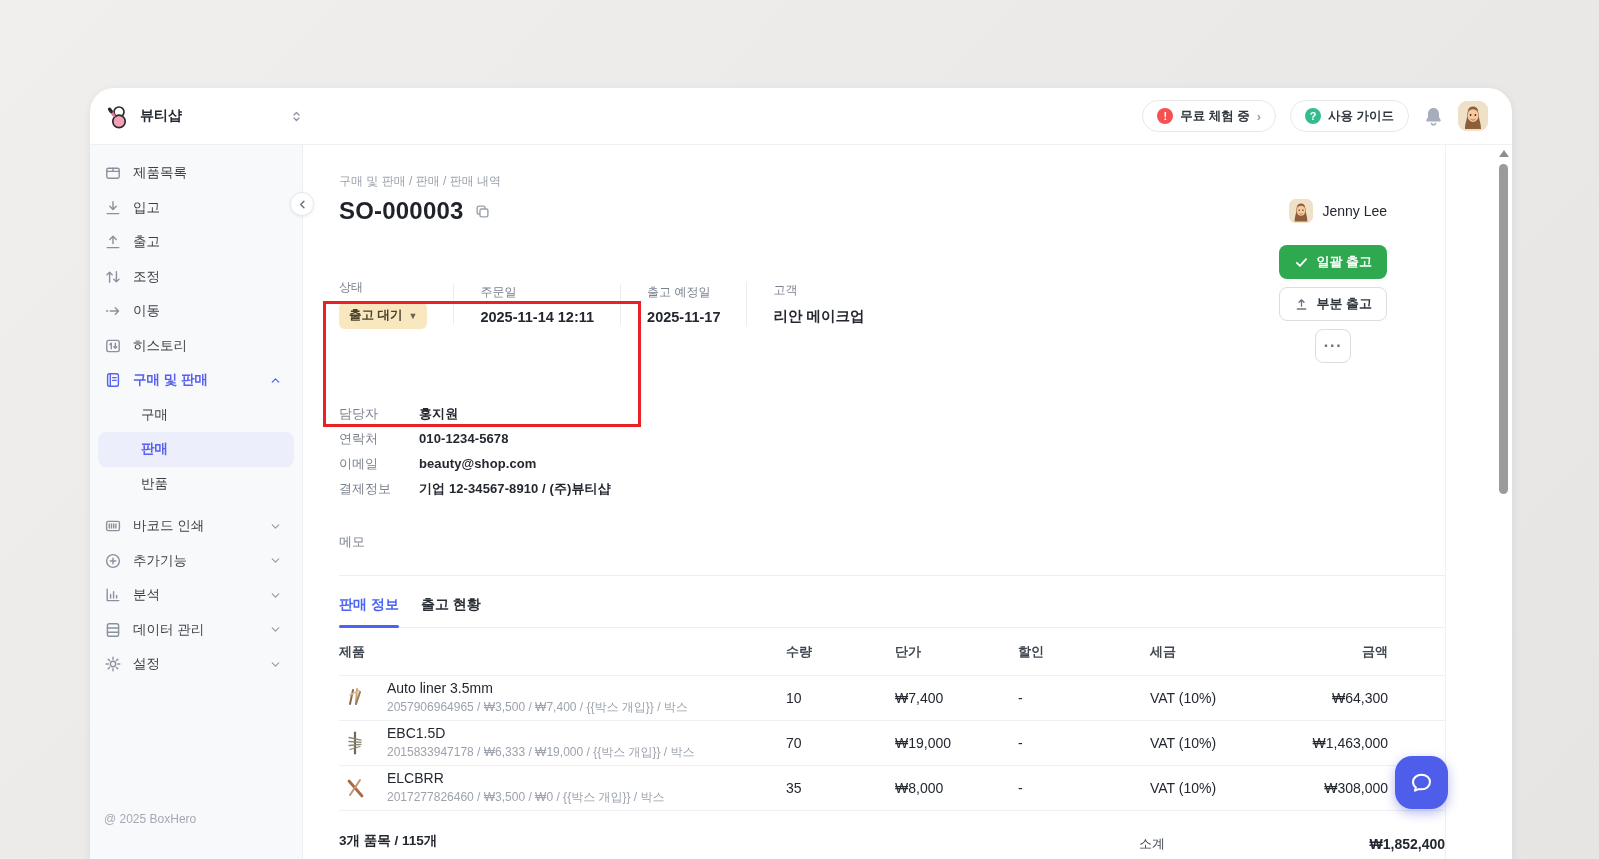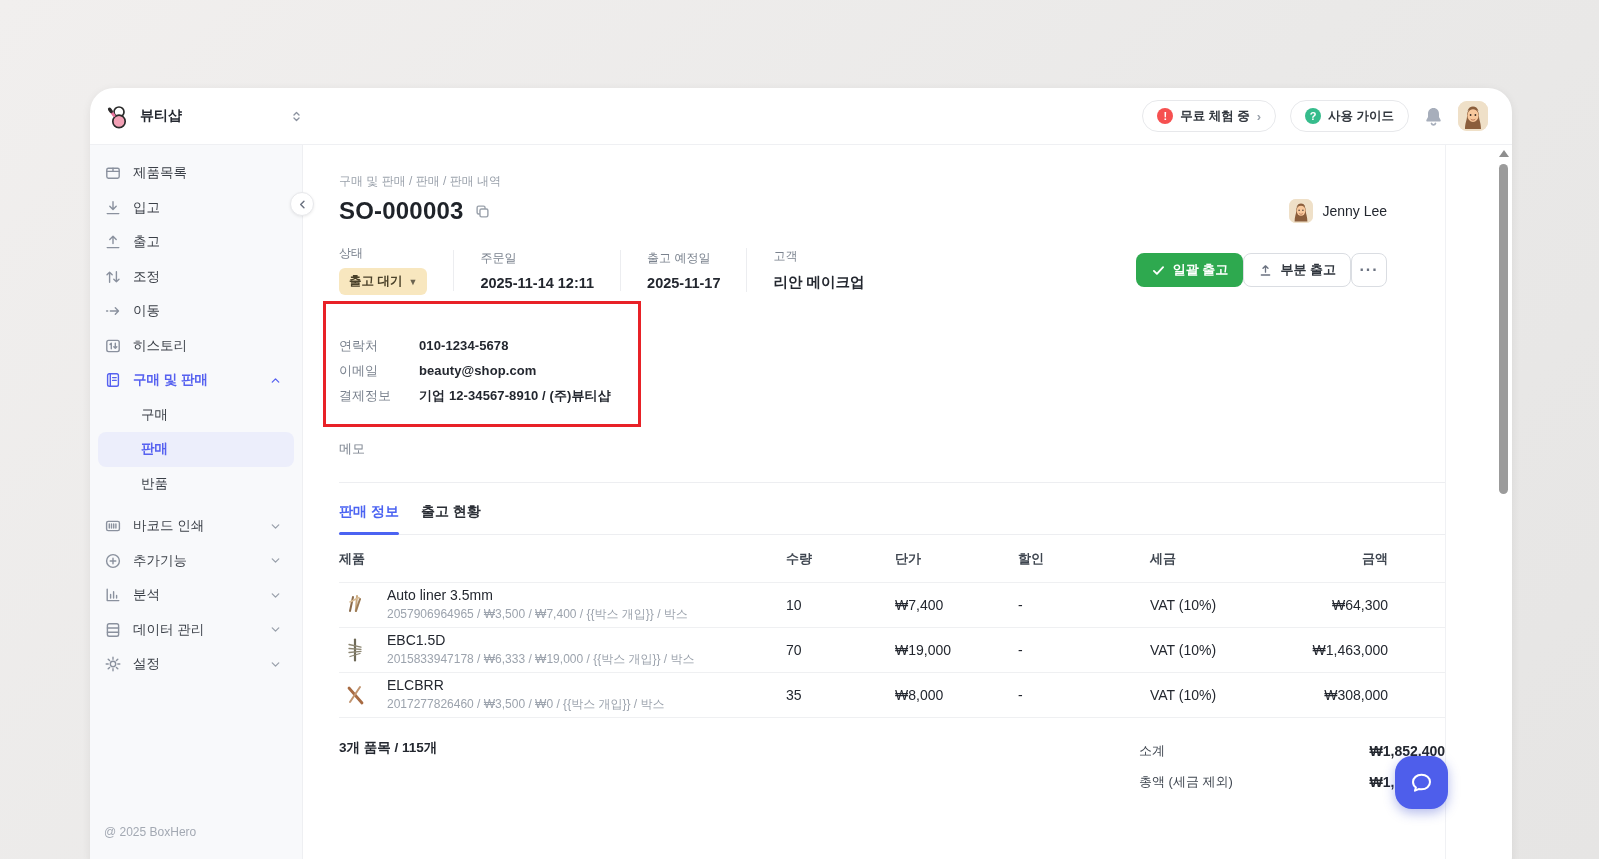--- a/index.html
+++ b/index.html
@@ -41,40 +41,40 @@
   
   .sidebar { width:213px; background:#F8F9FB; border-right:1px solid #EEEFF2; position:relative; padding-top:11px; flex:0 0 auto; }
   .side-item { height:34.5px; display:flex; align-items:center; padding:0 20px 0 14px; color:#3A3F47; font-size:13.5px; cursor:pointer; }
   .side-item .s-icon { width:18px; height:18px; margin-right:11px; color:#8A919E; display:flex; }
   .side-item .s-chev { margin-left:auto; color:#9AA1AB; display:flex; }
   .side-item.active { color:#5661F0; font-weight:600; }
   .side-item.active .s-icon, .side-item.active .s-chev { color:#5661F0; }
   .side-sub { height:34.5px; display:flex; align-items:center; padding-left:43px; font-size:13.5px; color:#3A3F47; margin:0 8px; border-radius:8px; cursor:pointer; }
   .side-sub.selected { background:#ECEEFB; color:#5661F0; font-weight:600; }
   .side-gap { height:8px; }
-  .side-footer { position:absolute; top:667px; left:14px; font-size:12px; color:#A3A9B3;margin-top:13px; }
+  .side-footer { position:absolute; top:667px; left:14px; font-size:12px; color:#A3A9B3; }
   .collapse-btn { position:absolute; right:-12px; top:47px; width:24px; height:24px; border-radius:50%; background:#fff; border:1px solid #E7E8EB; box-shadow:0 1px 3px rgba(0,0,0,.08); display:flex; align-items:center; justify-content:center; color:#6B7280; cursor:pointer; z-index:4; }
 
   
   .main { flex:1; position:relative; min-width:0; }
   .content { position:absolute; left:0; top:0; width:1143px; height:100%; padding:28px 58px 0 36px; border-right:1px solid #F0F1F4; }
   .breadcrumb { font-size:12px; color:#9AA1AB; }
   .title-row { margin-top:7px; display:flex; align-items:center;justify-content:space-between; }
   .page-title { font-size:24px; font-weight:700; color:#1F2329; letter-spacing:.2px; }
   .copy-ic { margin-left:10px; color:#9AA1AB; display:flex; cursor:pointer; }
   .assignee { margin-left:auto; display:flex; align-items:center; gap:9px; font-size:14px; color:#23272F; }
 
   .meta-row { margin-top:20px; display:flex; align-items:center; }
   .meta-col { padding:0 26px; border-left:1px solid #ECEDF0; }
   .meta-col:first-child { padding-left:0; border-left:none; }
   .meta-label { font-size:12px; color:#7A828E; }
   .meta-value { margin-top:8px; font-size:14.5px; font-weight:700; color:#23272F; }
   .badge { display:inline-flex; align-items:center; gap:6px; background:#F8E7BF; border-radius:6px; padding:5px 10px; font-size:12.5px; font-weight:700; color:#4A4129; cursor:pointer; margin-top:6px; }
   .badge .caret { font-size:9px; color:#6B6350; }
-  .actions { margin-left:auto; display:flex; align-items:center; gap:0; }
+  .actions { margin-left:auto; display:flex; align-items:center; gap:8px;flex-direction:column; }
   .btn { height:34px; border-radius:8px; display:flex; align-items:center; gap:7px; font-size:13px; font-weight:600; cursor:pointer; border:1px solid transparent; padding:0 14px; }
   .btn.primary { background:#2EA94F; color:#fff; }
   .btn.ghost { background:#fff; border-color:#DADDE2; color:#2F353D; }
   .btn.more { width:36px; padding:0; justify-content:center; color:#6B7280; font-size:16px; letter-spacing:1px; }
 
   .contact { margin-top:38px; }
   .contact-row { display:flex; height:25px; align-items:center; font-size:13px; }
   .contact-label { width:80px; color:#7A828E; }
   .contact-value { font-weight:700; color:#23272F; letter-spacing:.1px; }
 
@@ -382,20 +382,24 @@
                 <svg width="15" height="15" viewBox="0 0 18 18" fill="none" stroke="#6B7280" stroke-width="1.6" stroke-linecap="round" stroke-linejoin="round">
                     <path d="M9 11V3.6M6 6.4L9 3.4l3 3M4 14.4h10"></path>
                   </svg>
                 <span>부분 출고</span>
               </div>
               <div class="btn ghost more">···</div>
             </div>
           </div>
 
           <div class="contact" id="contact-block">
+              <div class="contact-row">
+                <span class="contact-label">담당자</span>
+                <span class="contact-value">홍지원</span>
+              </div>
               <div class="contact-row">
                 <span class="contact-label">연락처</span>
                 <span class="contact-value">010-1234-5678</span>
               </div>
               <div class="contact-row">
                 <span class="contact-label">이메일</span>
                 <span class="contact-value">beauty@shop.com</span>
               </div>
               <div class="contact-row">
                 <span class="contact-label">결제정보</span>

